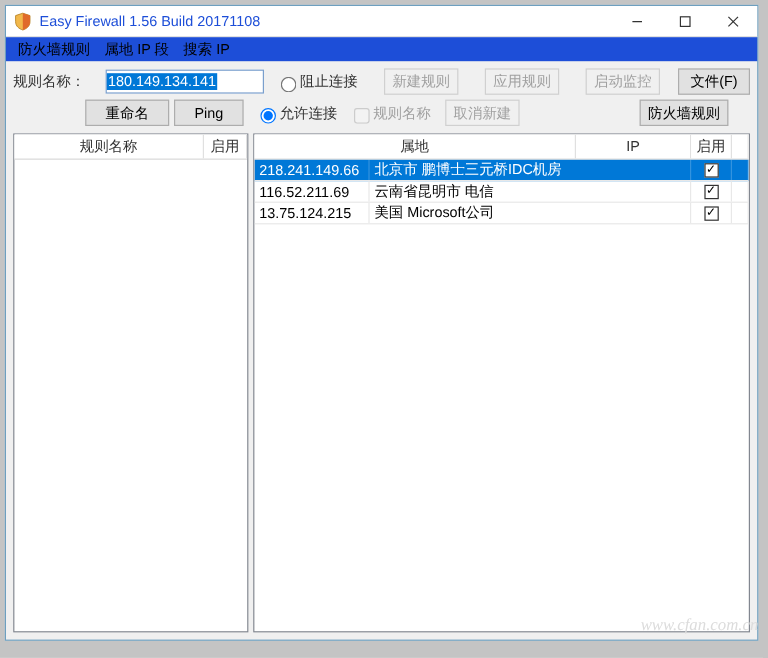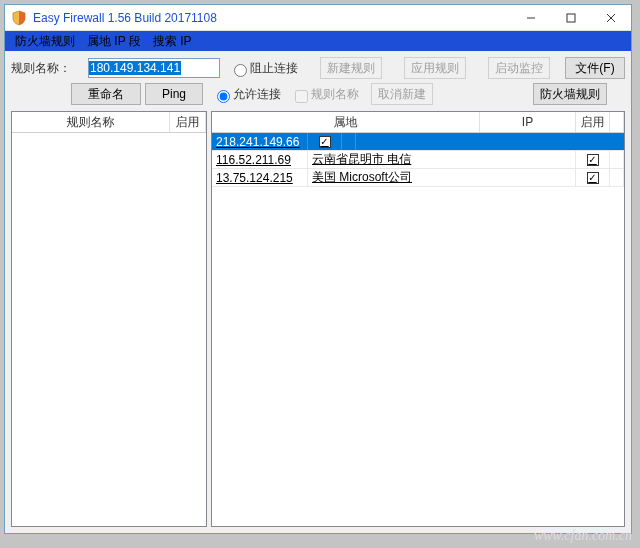--- a/index.html
+++ b/index.html
@@ -23,28 +23,28 @@
   .disabled { color: #a0a0a0; }
   button.btn { height: 22px; background: #e1e1e1; border: 1px solid #adadad; font-family: inherit; font-size: 12px; padding: 0 6px; min-width: 60px; }
   button.btn:disabled { color: #a0a0a0; background: #f0f0f0; border-color: #d0d0d0; }
   button.btn.wide { min-width: 70px; }
   .body { flex: 1; display: flex; padding: 0 6px 6px 6px; gap: 4px; overflow: hidden; }
   .panel { border: 1px solid #828790; background: #fff; display: flex; flex-direction: column; overflow: hidden; }
   .left-panel { width: 196px; }
   .right-panel { flex: 1; }
   .grid-header { display: flex; background: #fff; border-bottom: 1px solid #d0d0d0; }
   .grid-header .hcell { border-right: 1px solid #e0e0e0; padding: 2px 4px; height: 20px; display:flex; align-items:center; justify-content:center; color:#333; background:#fff; }
-  .grid-body { flex:1; overflow:auto;text-decoration:underline; }
+  .grid-body { flex:1; overflow:auto; }
   .row { display:flex; height:18px; align-items:stretch; border-bottom:1px solid #e8e8e8; }
   .row .cell { border-right:1px solid #e8e8e8; padding:1px 4px; display:flex; align-items:center; font-size:12px; overflow:hidden; white-space:nowrap; }
   .row.selected { background:#0078d7; color:#fff; }
   .row.selected .cell { border-right-color: rgba(255,255,255,0.2);}
   .chkcell { justify-content:center; }
   .chkbox { width:12px; height:12px; border:1px solid #333; display:inline-flex; align-items:center; justify-content:center; font-size:10px; line-height:1; background:#fff; color:#000;}
-  .watermark { position:absolute; right:8px; bottom:4px; font-style:italic; color:#dcdcdc; font-size:14px; font-family: Georgia, serif; pointer-events:none;}
+  .watermark { position:absolute; right:8px; bottom:18px; font-style:italic; color:#dcdcdc; font-size:14px; font-family: Georgia, serif; pointer-events:none;}
   .spacer { flex:1; }
   .filebtn { height:30px; min-width:60px;}
 </style>
 </head>
 <body>
 
 <div class="window">
 
   <div class="titlebar">
     <span class="app-icon">
@@ -134,20 +134,21 @@
     <div class="panel right-panel">
       <div class="grid-header">
         <div class="hcell" style="flex:1">属地</div>
         <div class="hcell" style="width:96px">IP</div>
         <div class="hcell" style="width:34px">启用</div>
         <div class="hcell" style="width:14px"></div>
       </div>
       <div class="grid-body" id="ip-rows">
           <div class="row selected">
             <div class="cell" style="width:96px">218.241.149.66</div>
+            <div class="cell" style="flex:1">北京市 鹏博士三元桥IDC机房</div>
             <div class="cell chkcell" style="width:34px">
               <span class="chkbox">✓</span>
             </div>
             <div class="cell" style="width:14px"></div>
           </div>
           <div class="row">
             <div class="cell" style="width:96px">116.52.211.69</div>
             <div class="cell" style="flex:1">云南省昆明市 电信</div>
             <div class="cell chkcell" style="width:34px">
               <span class="chkbox">✓</span>

